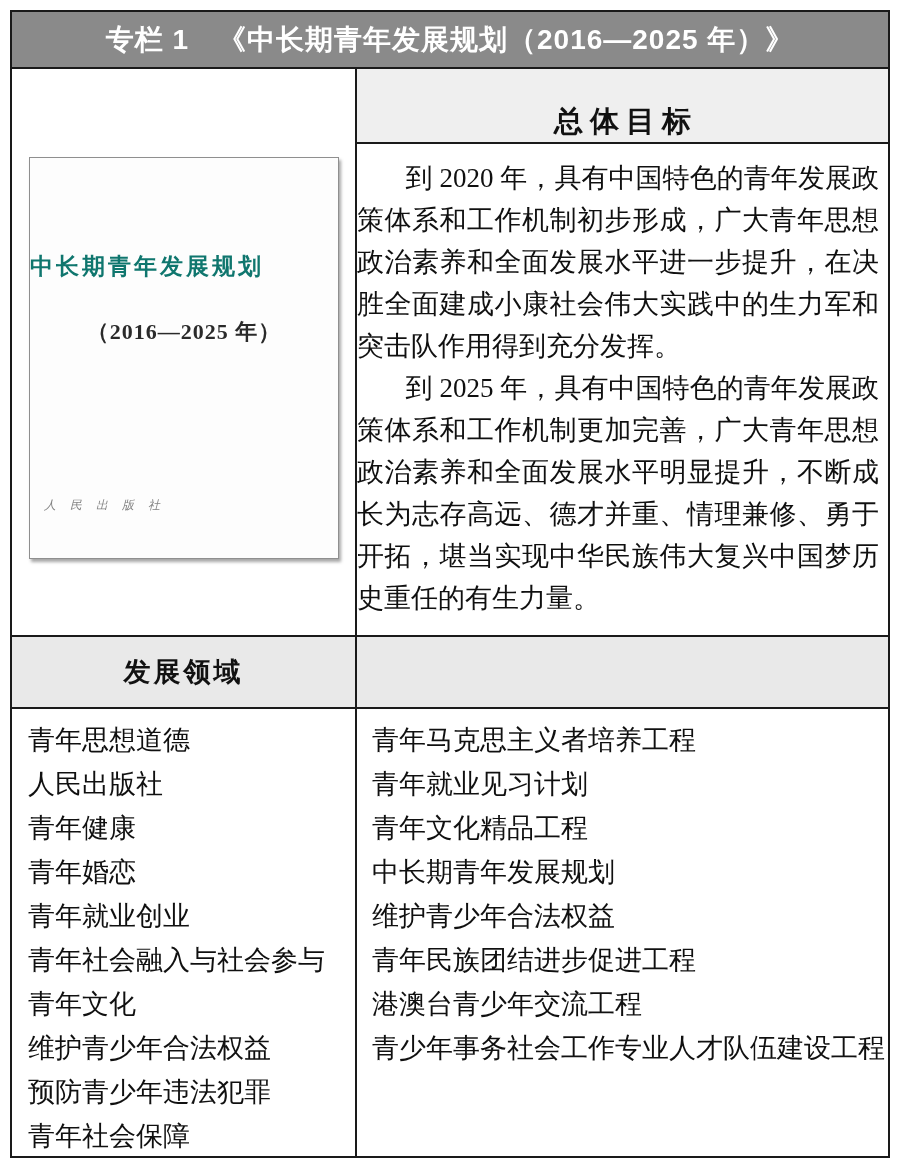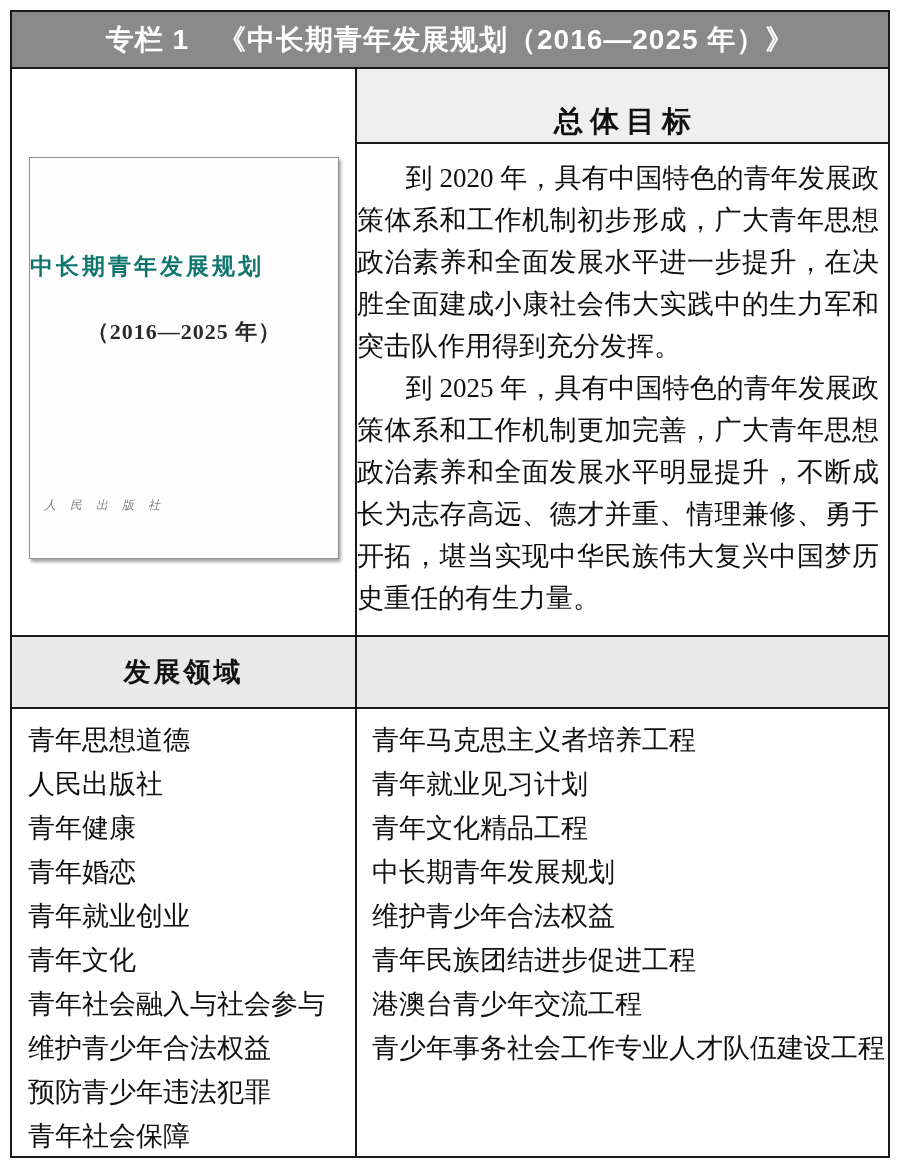--- a/index.html
+++ b/index.html
@@ -210,22 +210,22 @@
   </div>
 
   <div class="row3">
     <div class="cell-left">
       <ul class="item-list">
         <li>青年思想道德</li>
         <li>人民出版社</li>
         <li>青年健康</li>
         <li>青年婚恋</li>
         <li>青年就业创业</li>
+        <li>青年社会融入与社会参与</li>
         <li>青年文化</li>
-        <li>青年社会融入与社会参与</li>
         <li>维护青少年合法权益</li>
         <li>预防青少年违法犯罪</li>
         <li>青年社会保障</li>
       </ul>
     </div>
     <div class="cell-right">
       <ul class="item-list">
         <li>青年马克思主义者培养工程</li>
         <li>青年就业见习计划</li>
         <li>青年文化精品工程</li>

